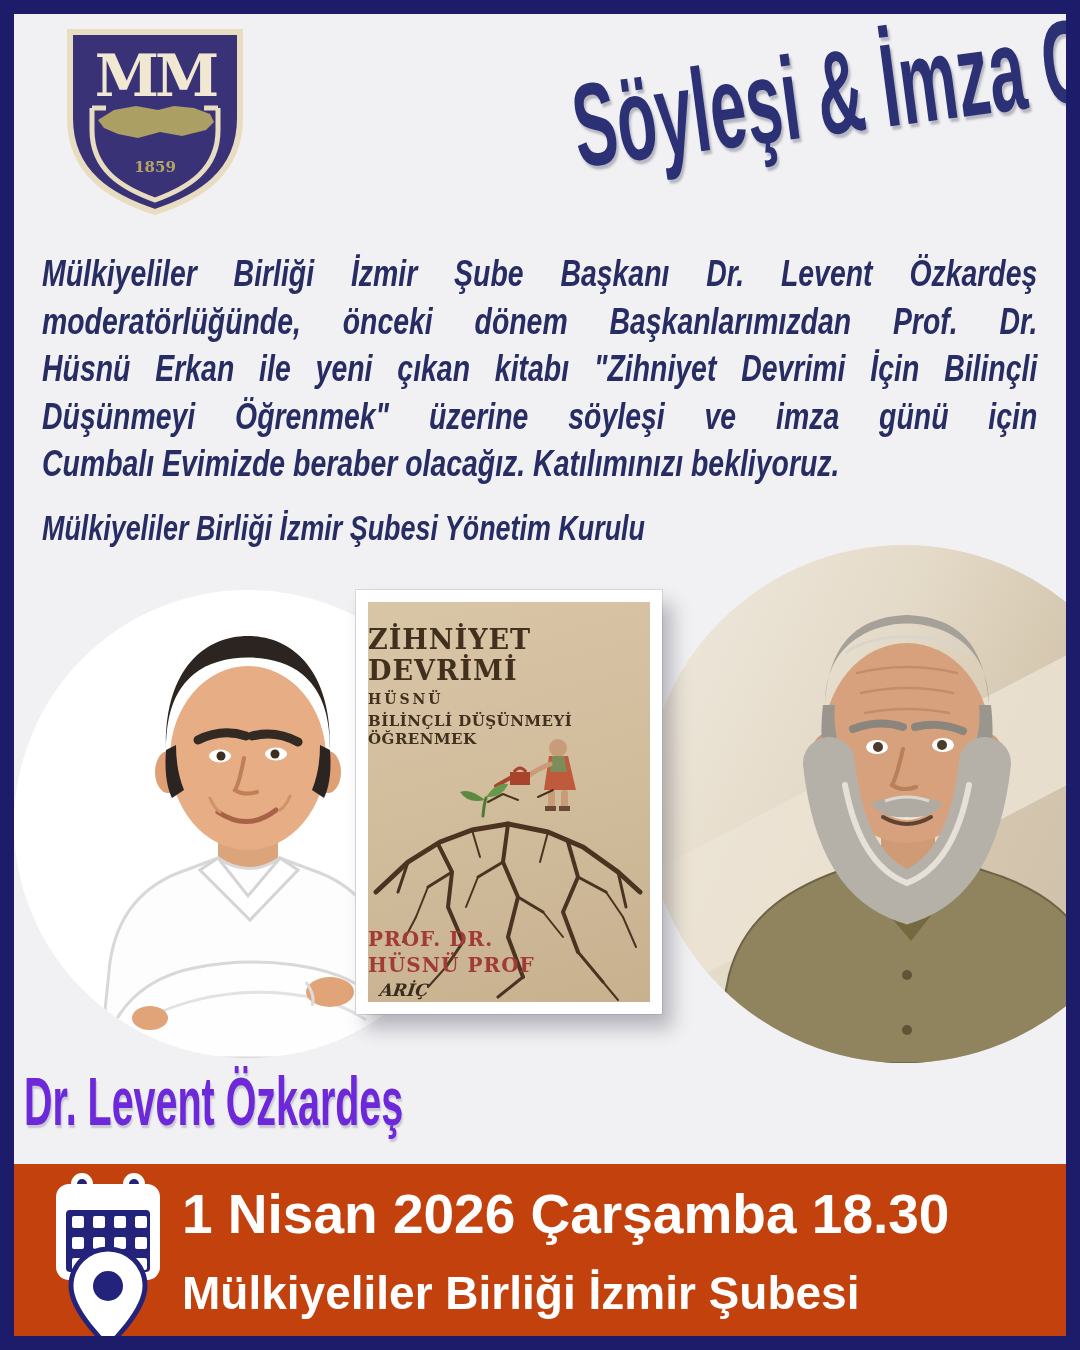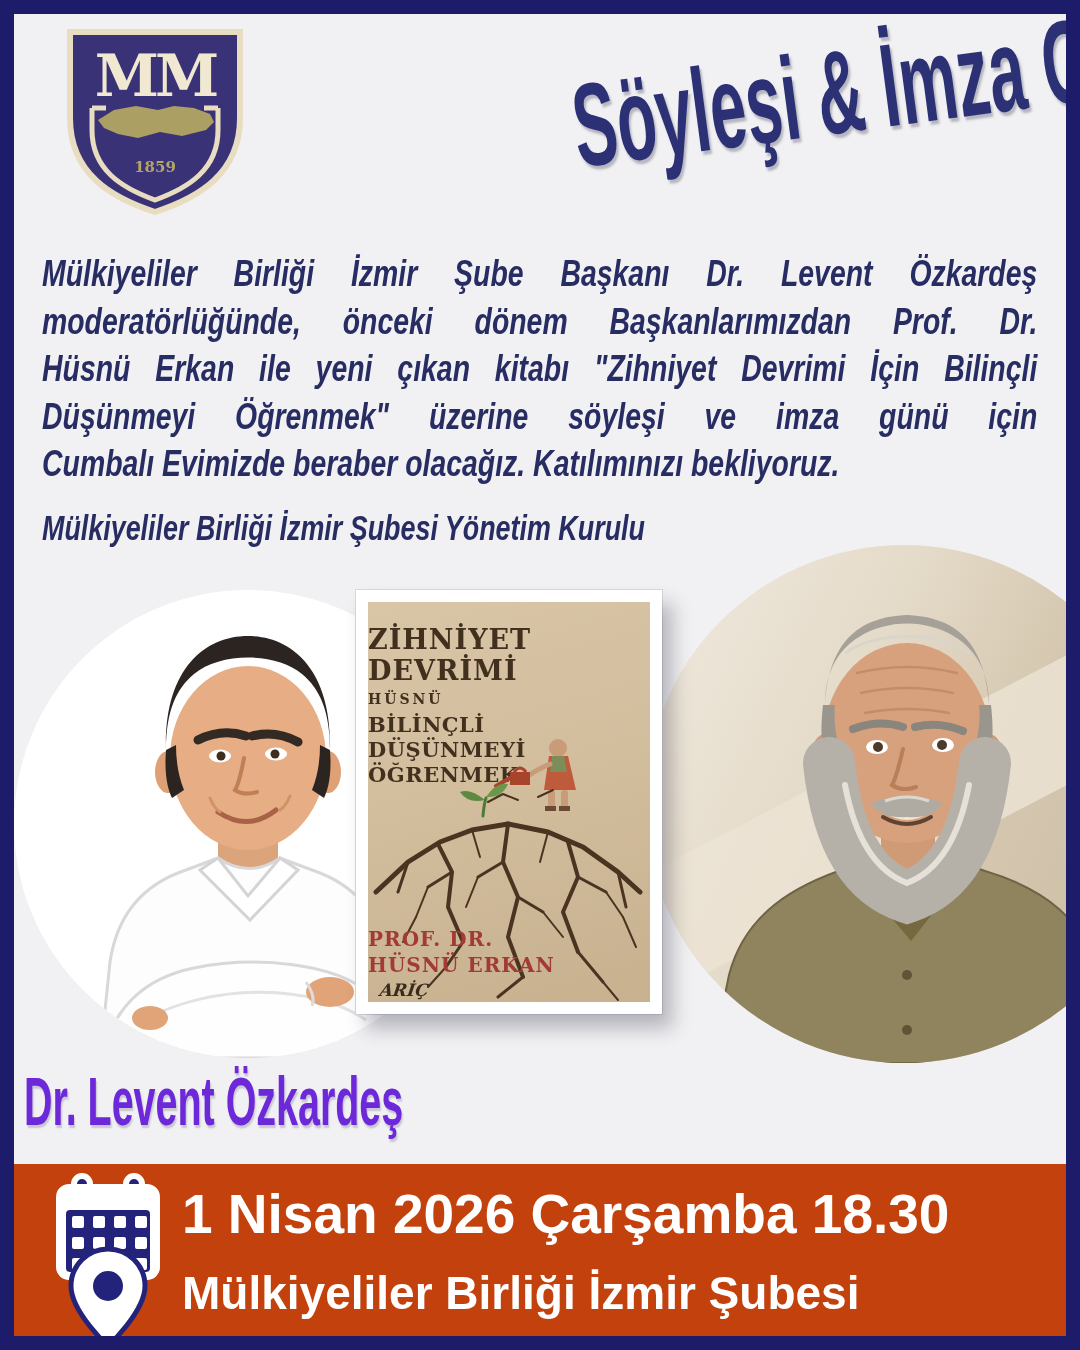--- a/index.html
+++ b/index.html
@@ -32,21 +32,21 @@
          background:linear-gradient(115deg,#f0eadf 0%,#e4dac8 38%,#d5c7af 62%,#cabca3 100%);
          overflow:hidden;z-index:2;}
   .book{position:absolute;left:356px;top:590px;width:306px;height:424px;background:#fff;
          padding:12px;box-sizing:border-box;z-index:3;
          box-shadow:10px 14px 18px rgba(40,40,60,.30),0 0 0 1px #d9d9de;}
   .cover{position:relative;width:282px;height:400px;overflow:hidden;text-align:left;
          background:linear-gradient(165deg,#d9c6a7 0%,#d2bd9d 45%,#c7b18f 100%);
          font-family:"DejaVu Serif",serif;color:#42301f;}
   .cover .t1{padding-top:22px;font-size:27px;font-weight:bold;letter-spacing:1px;}
   .cover .t2{padding-top:5px;font-size:14px;font-weight:bold;letter-spacing:3px;}
-  .cover .t3{padding-top:5px;font-size:21px;font-weight:bold;letter-spacing:.5px;}
+  .cover .t3{padding-top:5px;font-size:15px;font-weight:bold;letter-spacing:.5px;}
   .cover .illu{position:absolute;left:0;top:80px;width:282px;height:320px;}
   .cover .author{position:absolute;left:0;right:0;bottom:24px;z-index:2;color:#a23a35;
          font-weight:bold;font-size:20px;line-height:26px;letter-spacing:1px;}
   .cover .pub{position:absolute;left:12px;bottom:2px;z-index:2;font-style:italic;font-weight:bold;
          font-size:17px;color:#3a2c1c;transform:skewX(-8deg);}
 
   
   .name{position:absolute;top:1062px;color:#6d28d9;font-weight:bold;z-index:5;}
   .name .inner{display:inline-block;font-size:68px;white-space:nowrap;transform:scaleX(0.58);
          text-shadow:2px 3px 2px rgba(120,120,145,.35);}
@@ -147,21 +147,21 @@
           <path stroke-width="4" d="M200,160 L210,195 L195,230 L210,270"></path>
           <path stroke-width="3" d="M84,190 L60,205 M150,215 L175,230 M135,180 L110,195 M210,195 L238,210"></path>
           <path stroke-width="3" d="M95,260 L78,285 M155,295 L130,315 M210,270 L235,300 M40,180 L30,210 M250,190 L258,225"></path>
           <path stroke-width="2" d="M104,148 L112,175 M180,150 L172,180 M60,205 L48,235 M238,210 L255,235"></path>
           <path stroke-width="2" d="M110,195 L98,225 M175,230 L195,255 M78,285 L60,305 M235,300 L250,318"></path>
           <path stroke-width="2" d="M48,235 L35,260 M255,235 L268,265 M120,120 L135,112 L150,118 M170,115 L185,108"></path>
         </g>
       </svg>
       <div class="author">
         <div>PROF. DR.</div>
-        <div>HÜSNÜ ERKAN</div>
+        <div>HÜSNÜ PROF</div>
       </div>
       <div class="pub">ARİÇ</div>
     </div>
   </div>
 
   <div class="photo-right">
     <svg viewBox="0 0 518 518" width="518" height="518">
       <polygon points="0,330 518,60 518,190 0,460" fill="#ece4d4" opacity="0.8"></polygon>
       <path d="M66,518 L84,430 C100,368 150,340 205,322 L250,308 L295,310 L340,326 C400,344 440,374 454,434 L470,518 Z" fill="#90845f" stroke="#6e6344" stroke-width="2"></path>
       <path d="M236,268 h54 v60 h-54 z" fill="#cf9a76"></path>

